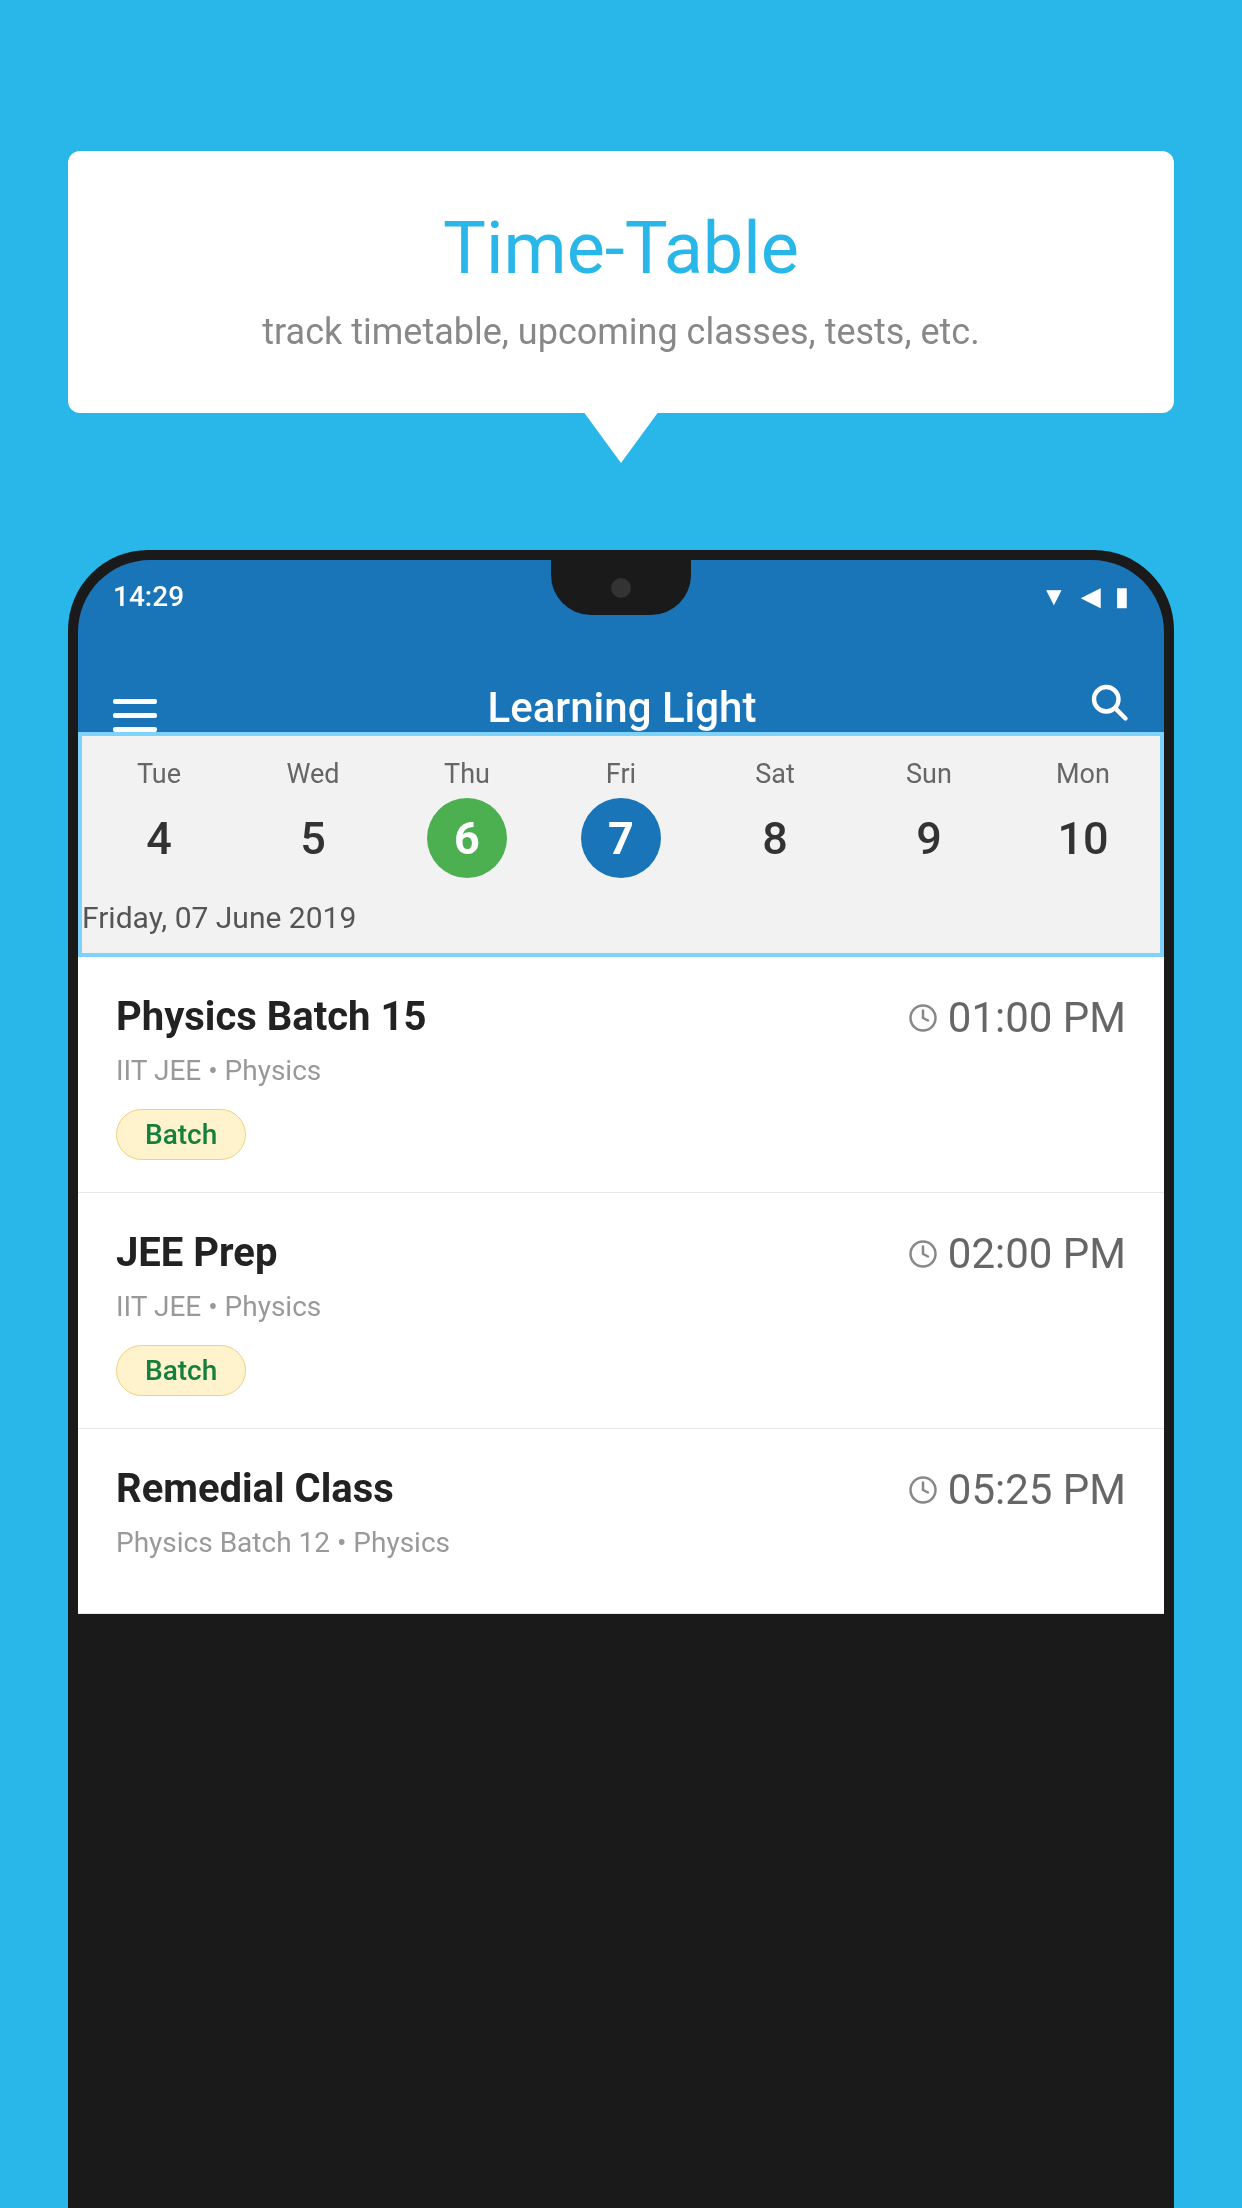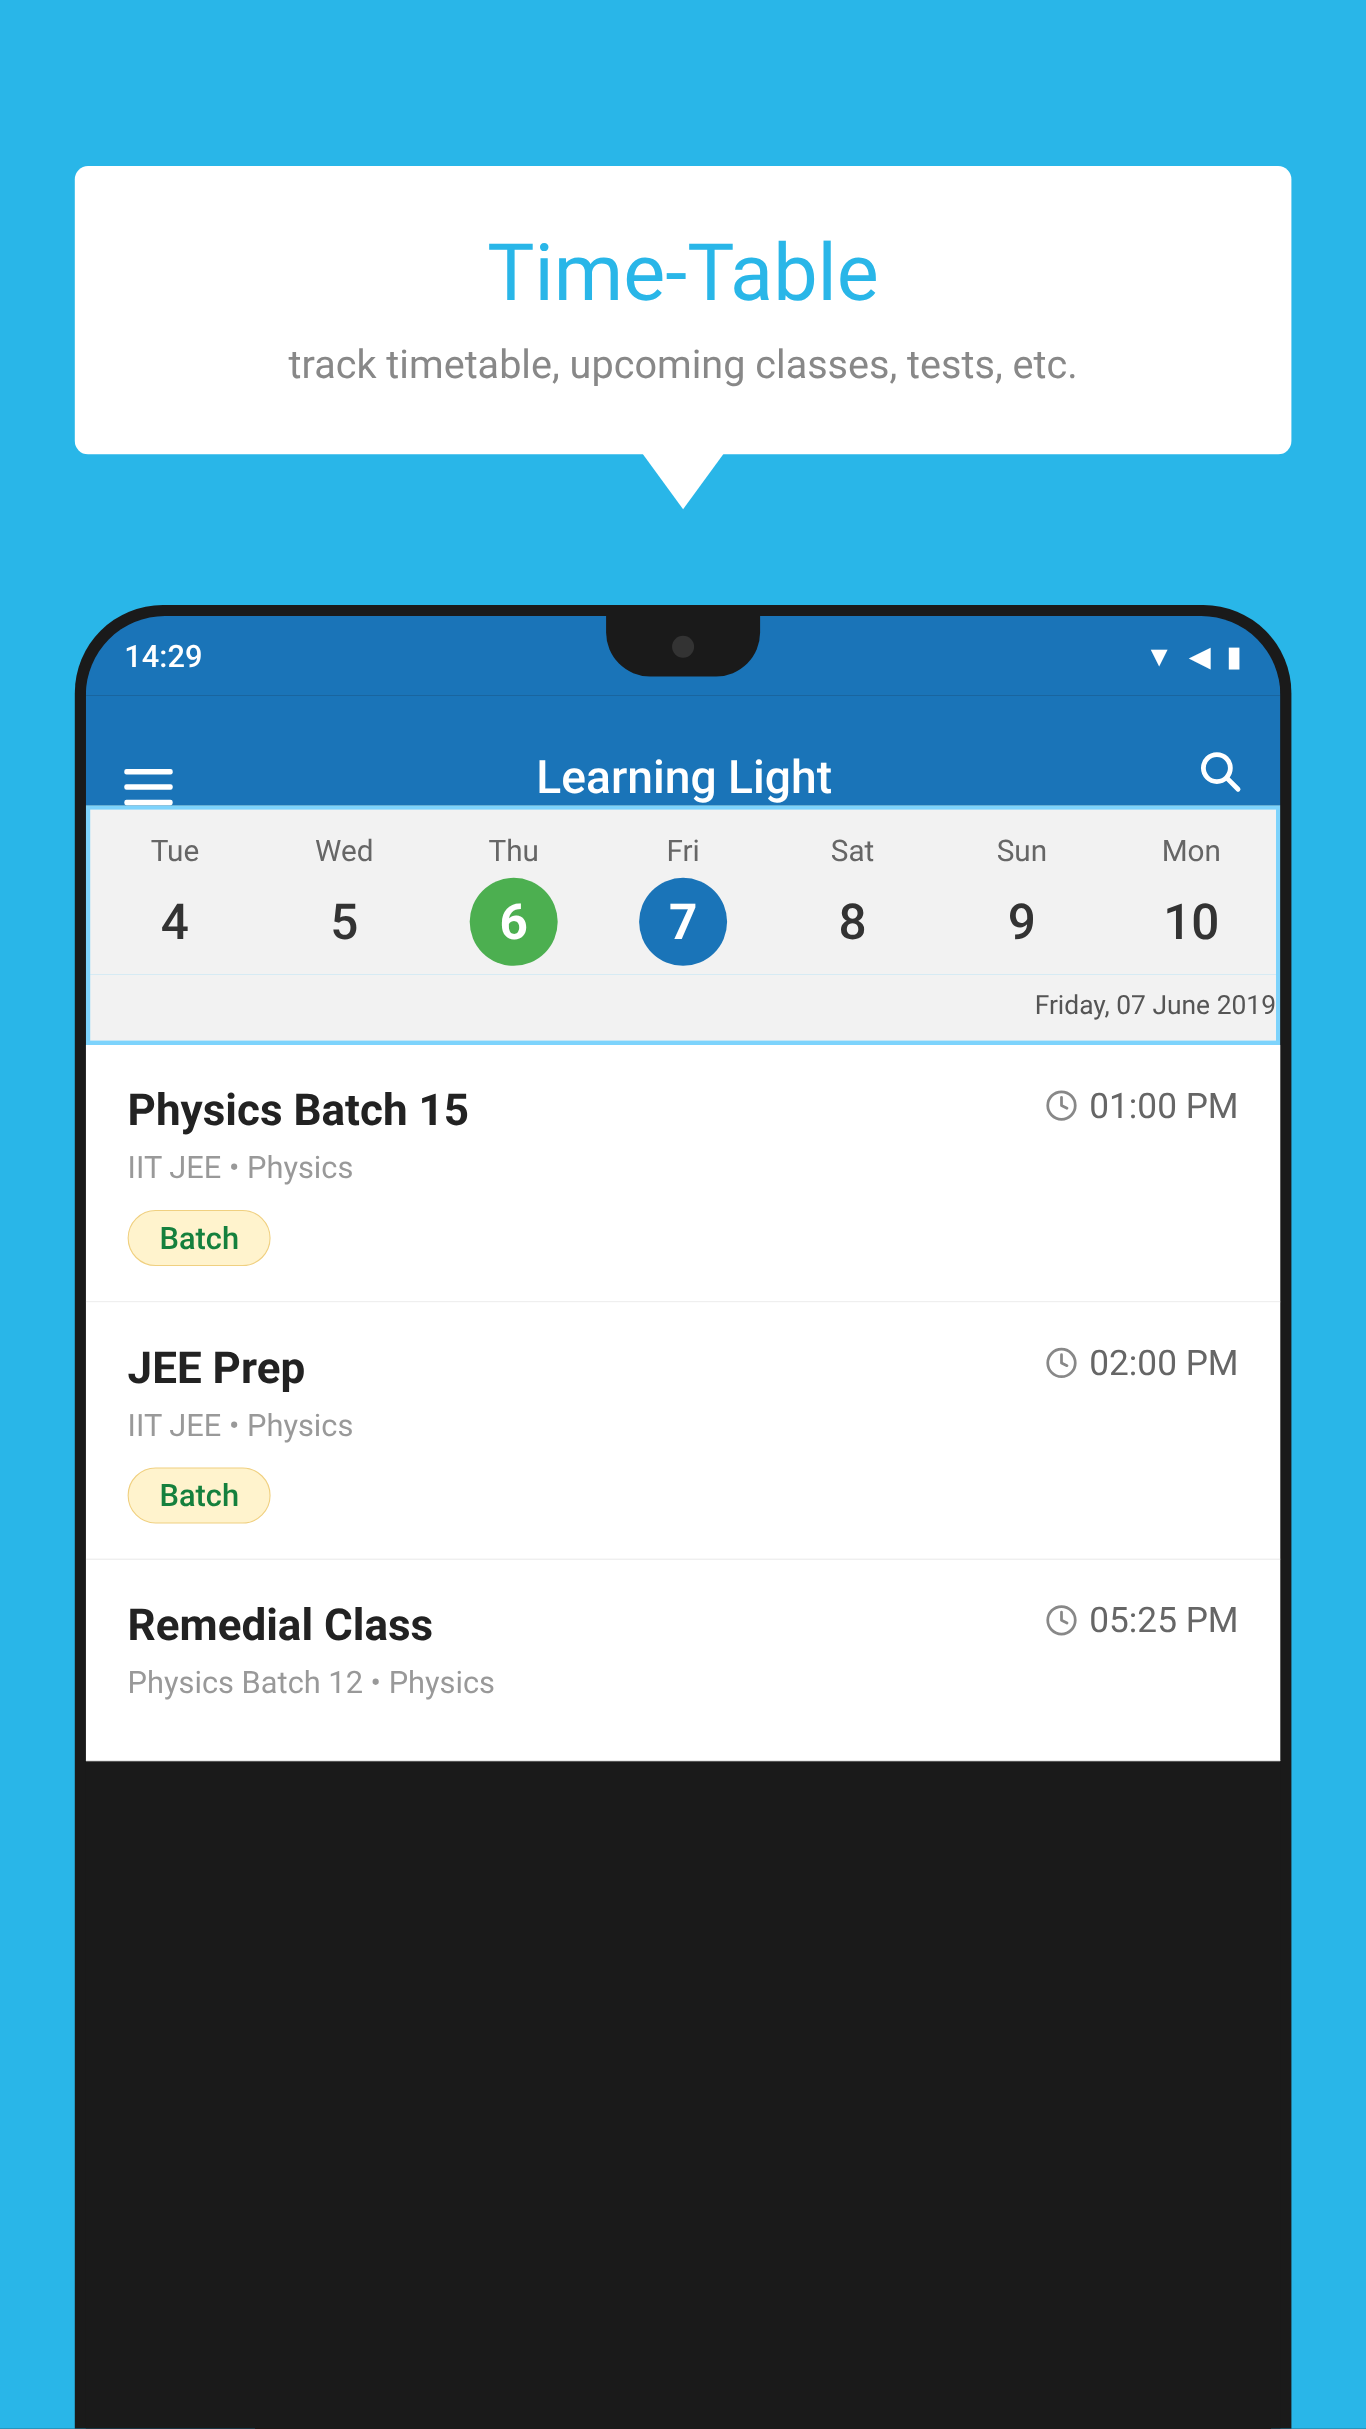--- a/index.html
+++ b/index.html
@@ -199,22 +199,22 @@
       font-weight: 700;
     }
 
     .day-number.selected {
       background: #1a74b8;
       color: white;
       font-weight: 700;
     }
 
     .selected-date-label {
-      text-align: right;
-      font-size: 24px;
+      text-align: left;
+      font-size: 30px;
       color: #555;
       padding: 14px 0 18px 0;
       background: #f2f2f2;
     }
 
     
     .classes-list {
       background: white;
     }
 
@@ -234,21 +234,21 @@
     .class-name {
       font-size: 40px;
       font-weight: 700;
       color: #222;
     }
 
     .class-time {
       display: flex;
       align-items: center;
       gap: 10px;
-      font-size: 32px;
+      font-size: 42px;
       color: #666;
     }
 
     .class-meta {
       font-size: 28px;
       color: #999;
       margin-bottom: 22px;
     }
 
     .batch-badge {

